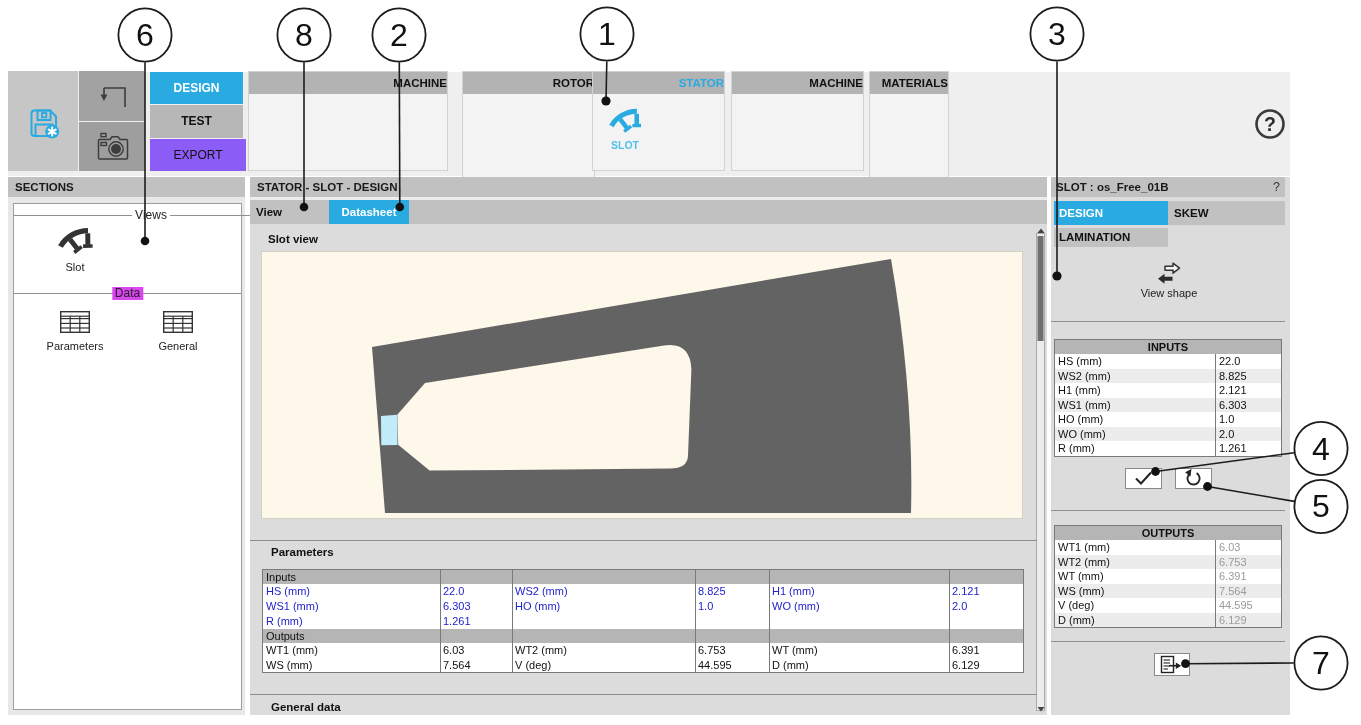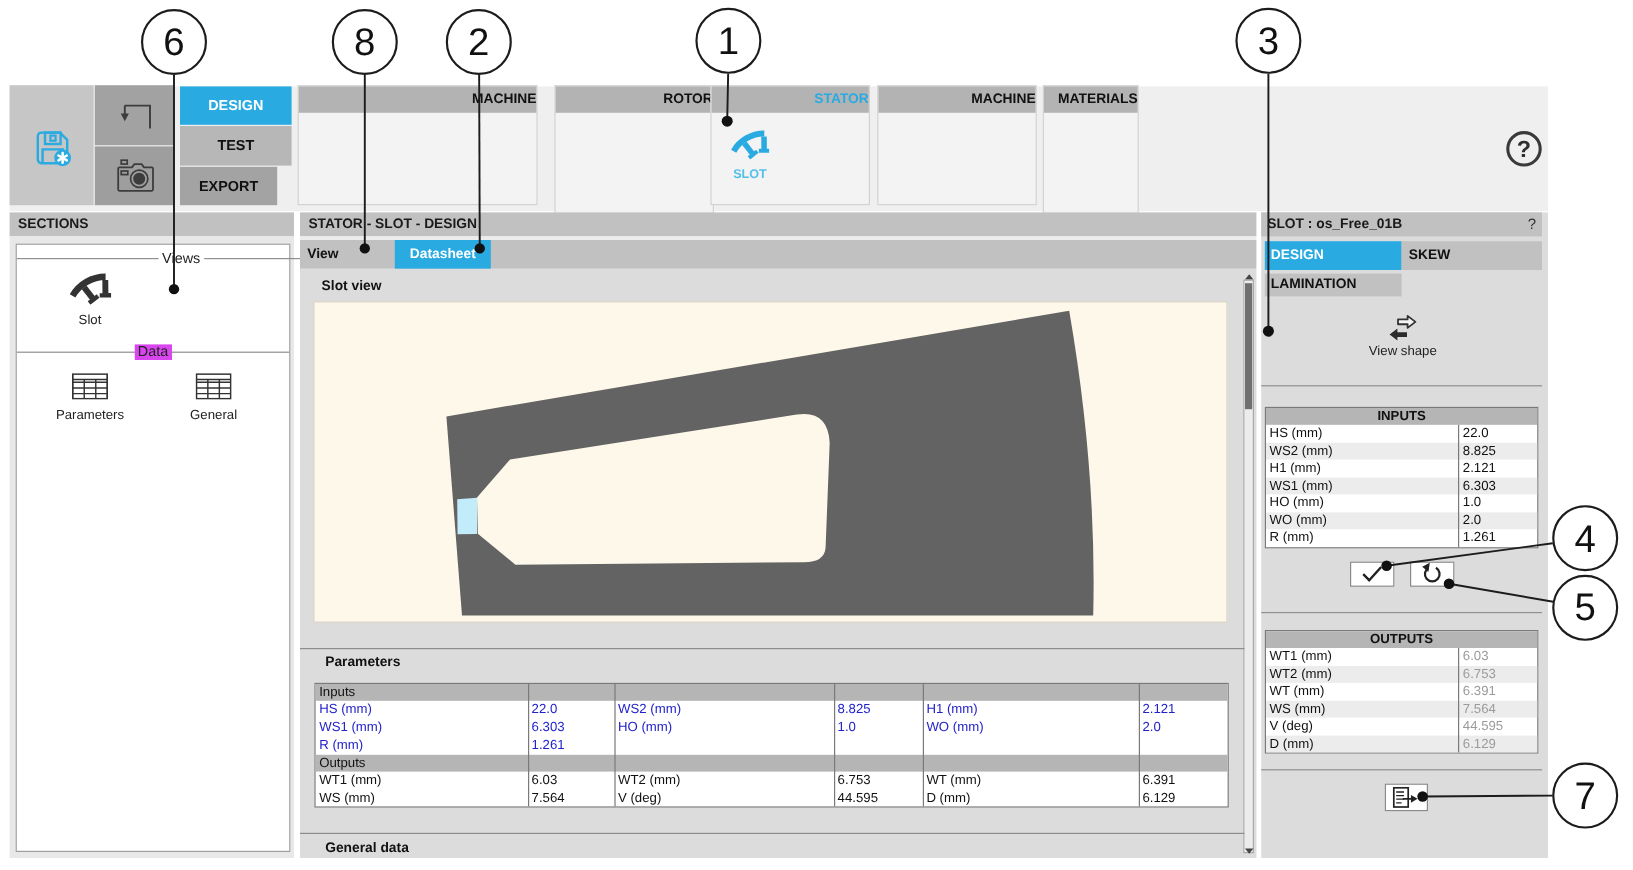--- a/index.html
+++ b/index.html
@@ -43,21 +43,21 @@
 
 <svg class="abs" style="left:97px;top:132px;" width="32" height="28" viewBox="0 0 32 28">
  <path d="M2.5,7.5 H13 l2,-2.7 h6 l2,2.7 H29.5 a1,1 0 0 1 1,1 V26 a1,1 0 0 1 -1,1 H2.5 a1,1 0 0 1 -1,-1 V8.5 a1,1 0 0 1 1,-1 Z" fill="none" stroke="#3c3c3c" stroke-width="1.5"></path>
  <rect x="4" y="1.5" width="5" height="3.2" fill="none" stroke="#3c3c3c" stroke-width="1.4"></rect>
  <rect x="4" y="10.5" width="5.5" height="3" fill="none" stroke="#3c3c3c" stroke-width="1.4"></rect>
  <circle cx="19" cy="17" r="7.2" fill="none" stroke="#3c3c3c" stroke-width="1.4"></circle>
  <circle cx="19" cy="17" r="5" fill="#3c3c3c"></circle>
 </svg>
 <div class="abs" style="left:150px;top:72px;width:93px;height:32px;background:#29abe2;color:#fff;font-weight:bold;font-size:12px;text-align:center;line-height:32px;">DESIGN</div>
 <div class="abs" style="left:150px;top:105px;width:93px;height:33px;background:#b7b7b7;color:#111;font-weight:bold;font-size:12px;text-align:center;line-height:33px;">TEST</div>
-<div class="abs" style="left:150px;top:139px;width:81px;height:32px;background:#a3a3a3;color:#111;font-weight:bold;font-size:12px;text-align:center;line-height:32px;">EXPORT</div>
+<div class="abs" style="left:150px;top:139px;width:96px;height:32px;background:#8b5cf6;color:#111;font-weight:normal;font-size:12px;text-align:center;line-height:32px;">EXPORT</div>
 
 <div class="abs grpbox" style="left:248px;top:71px;width:200px;height:100px;">
       <div class="grphead">MACHINE</div>
     </div>
 <div class="abs grpbox" style="left:462px;top:71px;width:133px;height:124px;">
       <div class="grphead">ROTOR</div>
     </div>
 <div class="abs grpbox" style="left:592px;top:71px;width:133px;height:100px;">
       <div class="grphead" style="color:#29abe2;">STATOR</div>
     </div>

